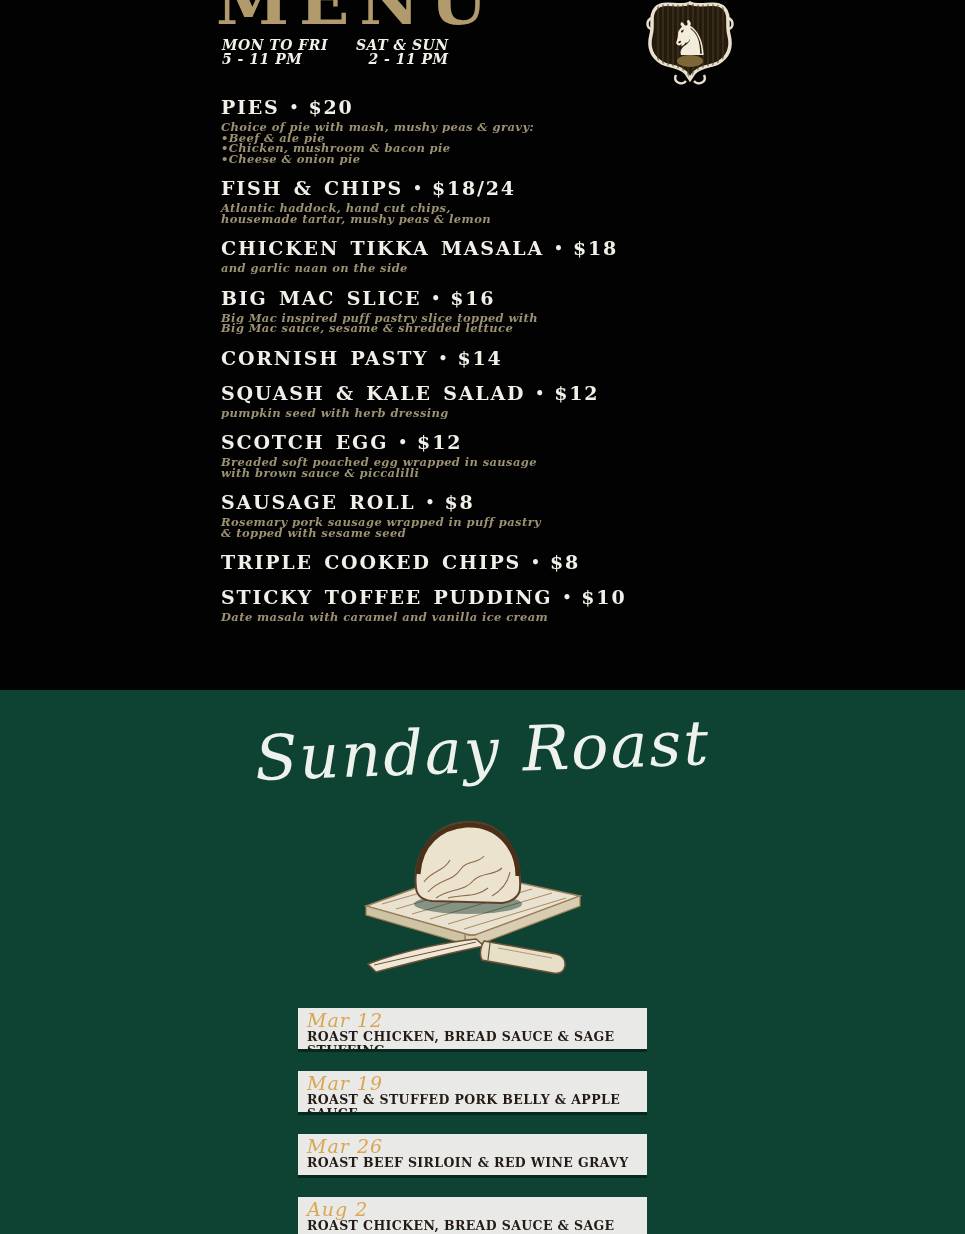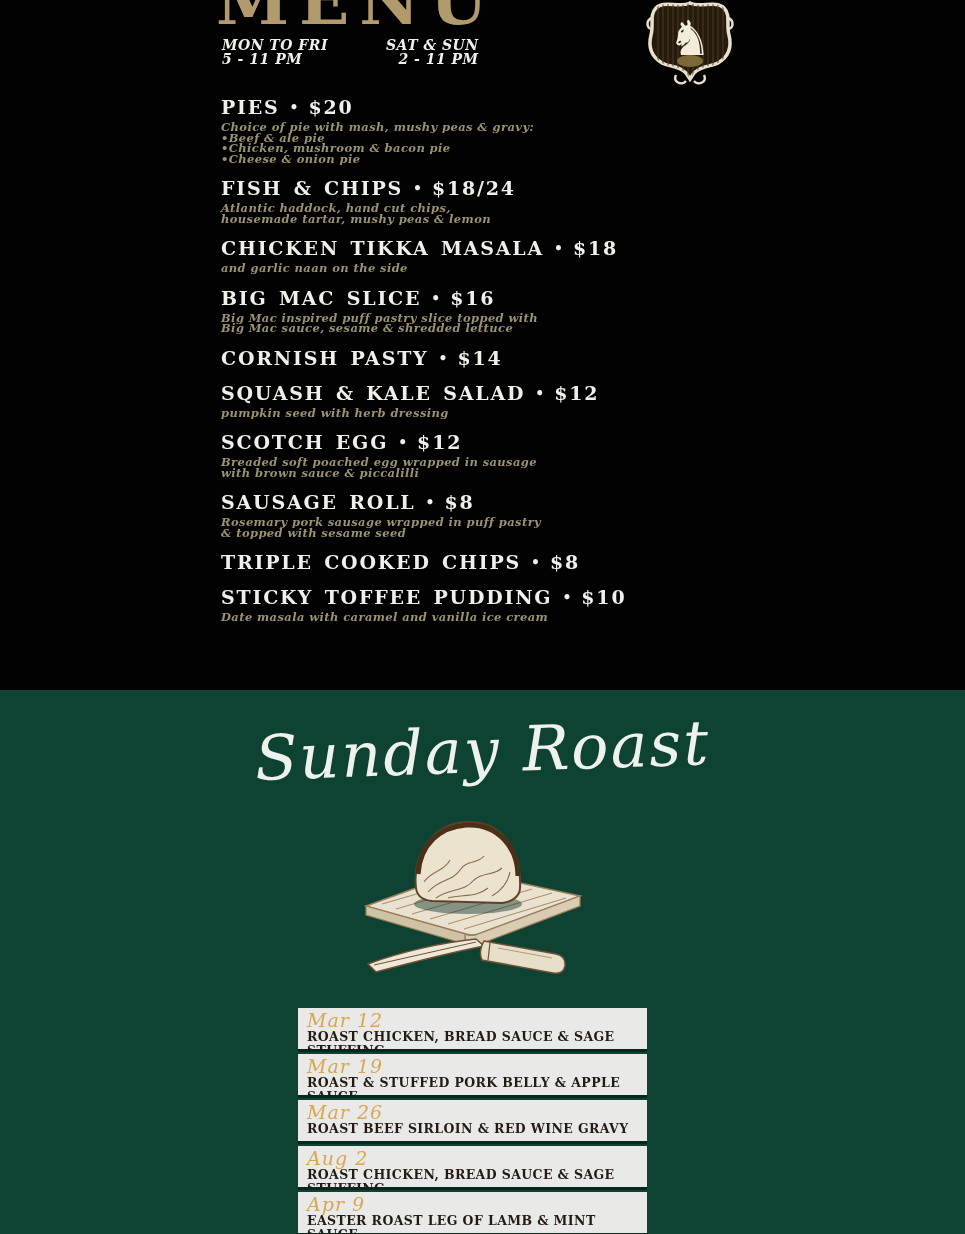--- a/index.html
+++ b/index.html
@@ -4,21 +4,21 @@
 <style>
   html,body{margin:0;padding:0;background:#000;}
   .page{position:relative;width:965px;height:1234px;overflow:hidden;font-family:"DejaVu Serif",serif;}
 
   
   .black-panel{position:absolute;left:0;top:0;width:965px;height:690px;background:#020202;}
 
   .menu-title-clip{position:absolute;left:216px;top:0;width:340px;height:30px;overflow:hidden;}
   .menu-title{margin-top:-38px;font-size:66px;font-weight:bold;letter-spacing:10px;color:#b19a6b;font-family:"DejaVu Serif",serif;}
 
-  .hours{position:absolute;left:222px;top:38px;display:flex;gap:58px;color:#f3f0e8;}
+  .hours{position:absolute;left:222px;top:38px;display:flex;gap:28px;color:#f3f0e8;}
   .hours-col{display:flex;flex-direction:column;}
   .hours-col.right{text-align:right;min-width:92px;}
   .hours-days,.hours-time{font-size:14px;line-height:14px;font-weight:bold;font-style:italic;letter-spacing:0.5px;}
 
   .crest{position:absolute;left:638px;top:-2px;}
 
   .menu-items{position:absolute;left:221px;top:96px;width:480px;}
   .menu-item{margin-bottom:13px;}
   .item-head{font-size:19px;line-height:22px;font-weight:bold;color:#f2efe8;letter-spacing:1.8px;word-spacing:3px;}
   .item-sep{display:inline-block;margin:0 10px;font-size:14px;vertical-align:2px;letter-spacing:0;}
@@ -27,21 +27,21 @@
   .item-desc-line{font-size:11.5px;line-height:10.5px;font-weight:bold;font-style:italic;color:#9c9172;letter-spacing:0.4px;}
 
   
   .green-panel{position:absolute;left:0;top:690px;width:965px;height:544px;background:#0e4233;}
   .roast-title{position:absolute;left:0;top:16px;width:100%;text-align:center;
     font-family:"DejaVu Serif",serif;font-style:italic;font-size:62px;line-height:90px;
     color:#eef2ec;transform:rotate(-2deg);letter-spacing:2px;}
   .roast-illo{position:absolute;left:352px;top:122px;}
 
   .specials{position:absolute;left:298px;top:318px;width:349px;}
-  .card{box-sizing:border-box;height:41px;margin-bottom:5px;background:#e9e9e7;
+  .card{box-sizing:border-box;height:41px;margin-bottom:22px;background:#e9e9e7;
     padding:2px 0 0 9px;box-shadow:0 3px 0 #06281d;overflow:hidden;}
   .card-date{font-family:"DejaVu Serif",serif;font-style:italic;font-size:19px;line-height:20px;color:#d9a652;letter-spacing:1px;}
   .card-item{font-size:12.5px;line-height:14px;font-weight:bold;color:#241b14;letter-spacing:0.4px;}
 </style>
 </head>
 <body>
 
 <div class="page">
 
   <section class="black-panel">

